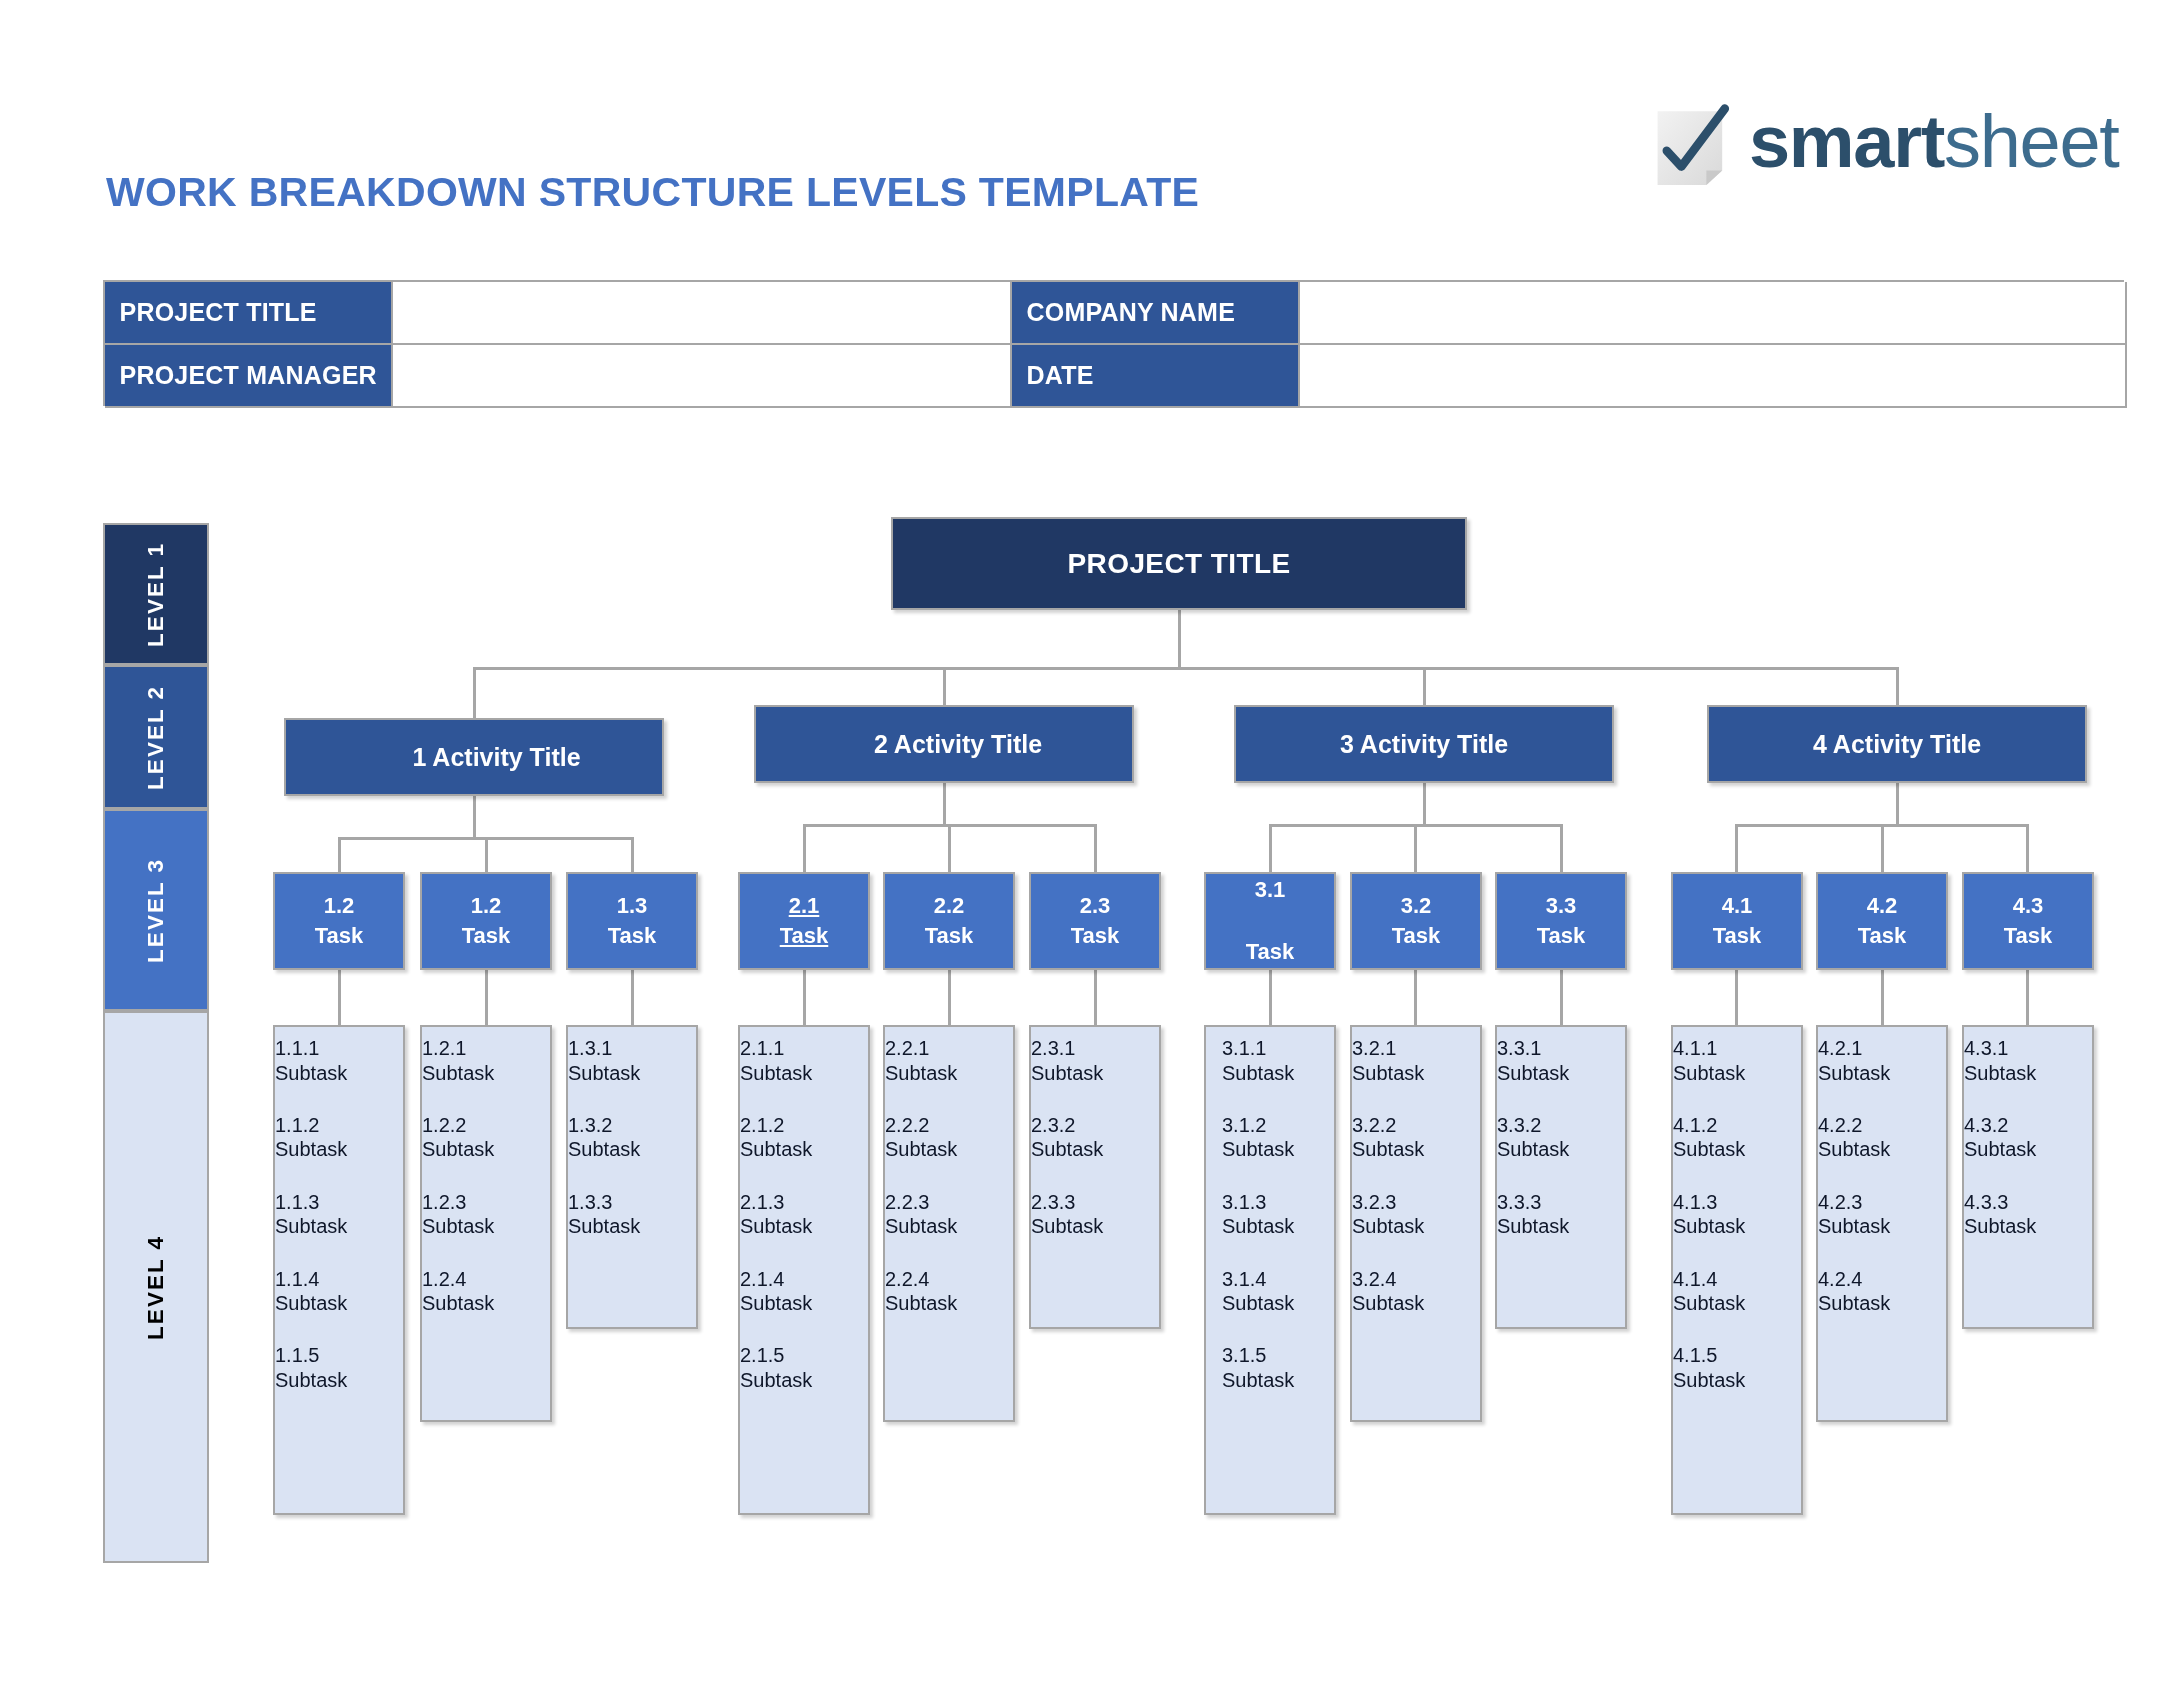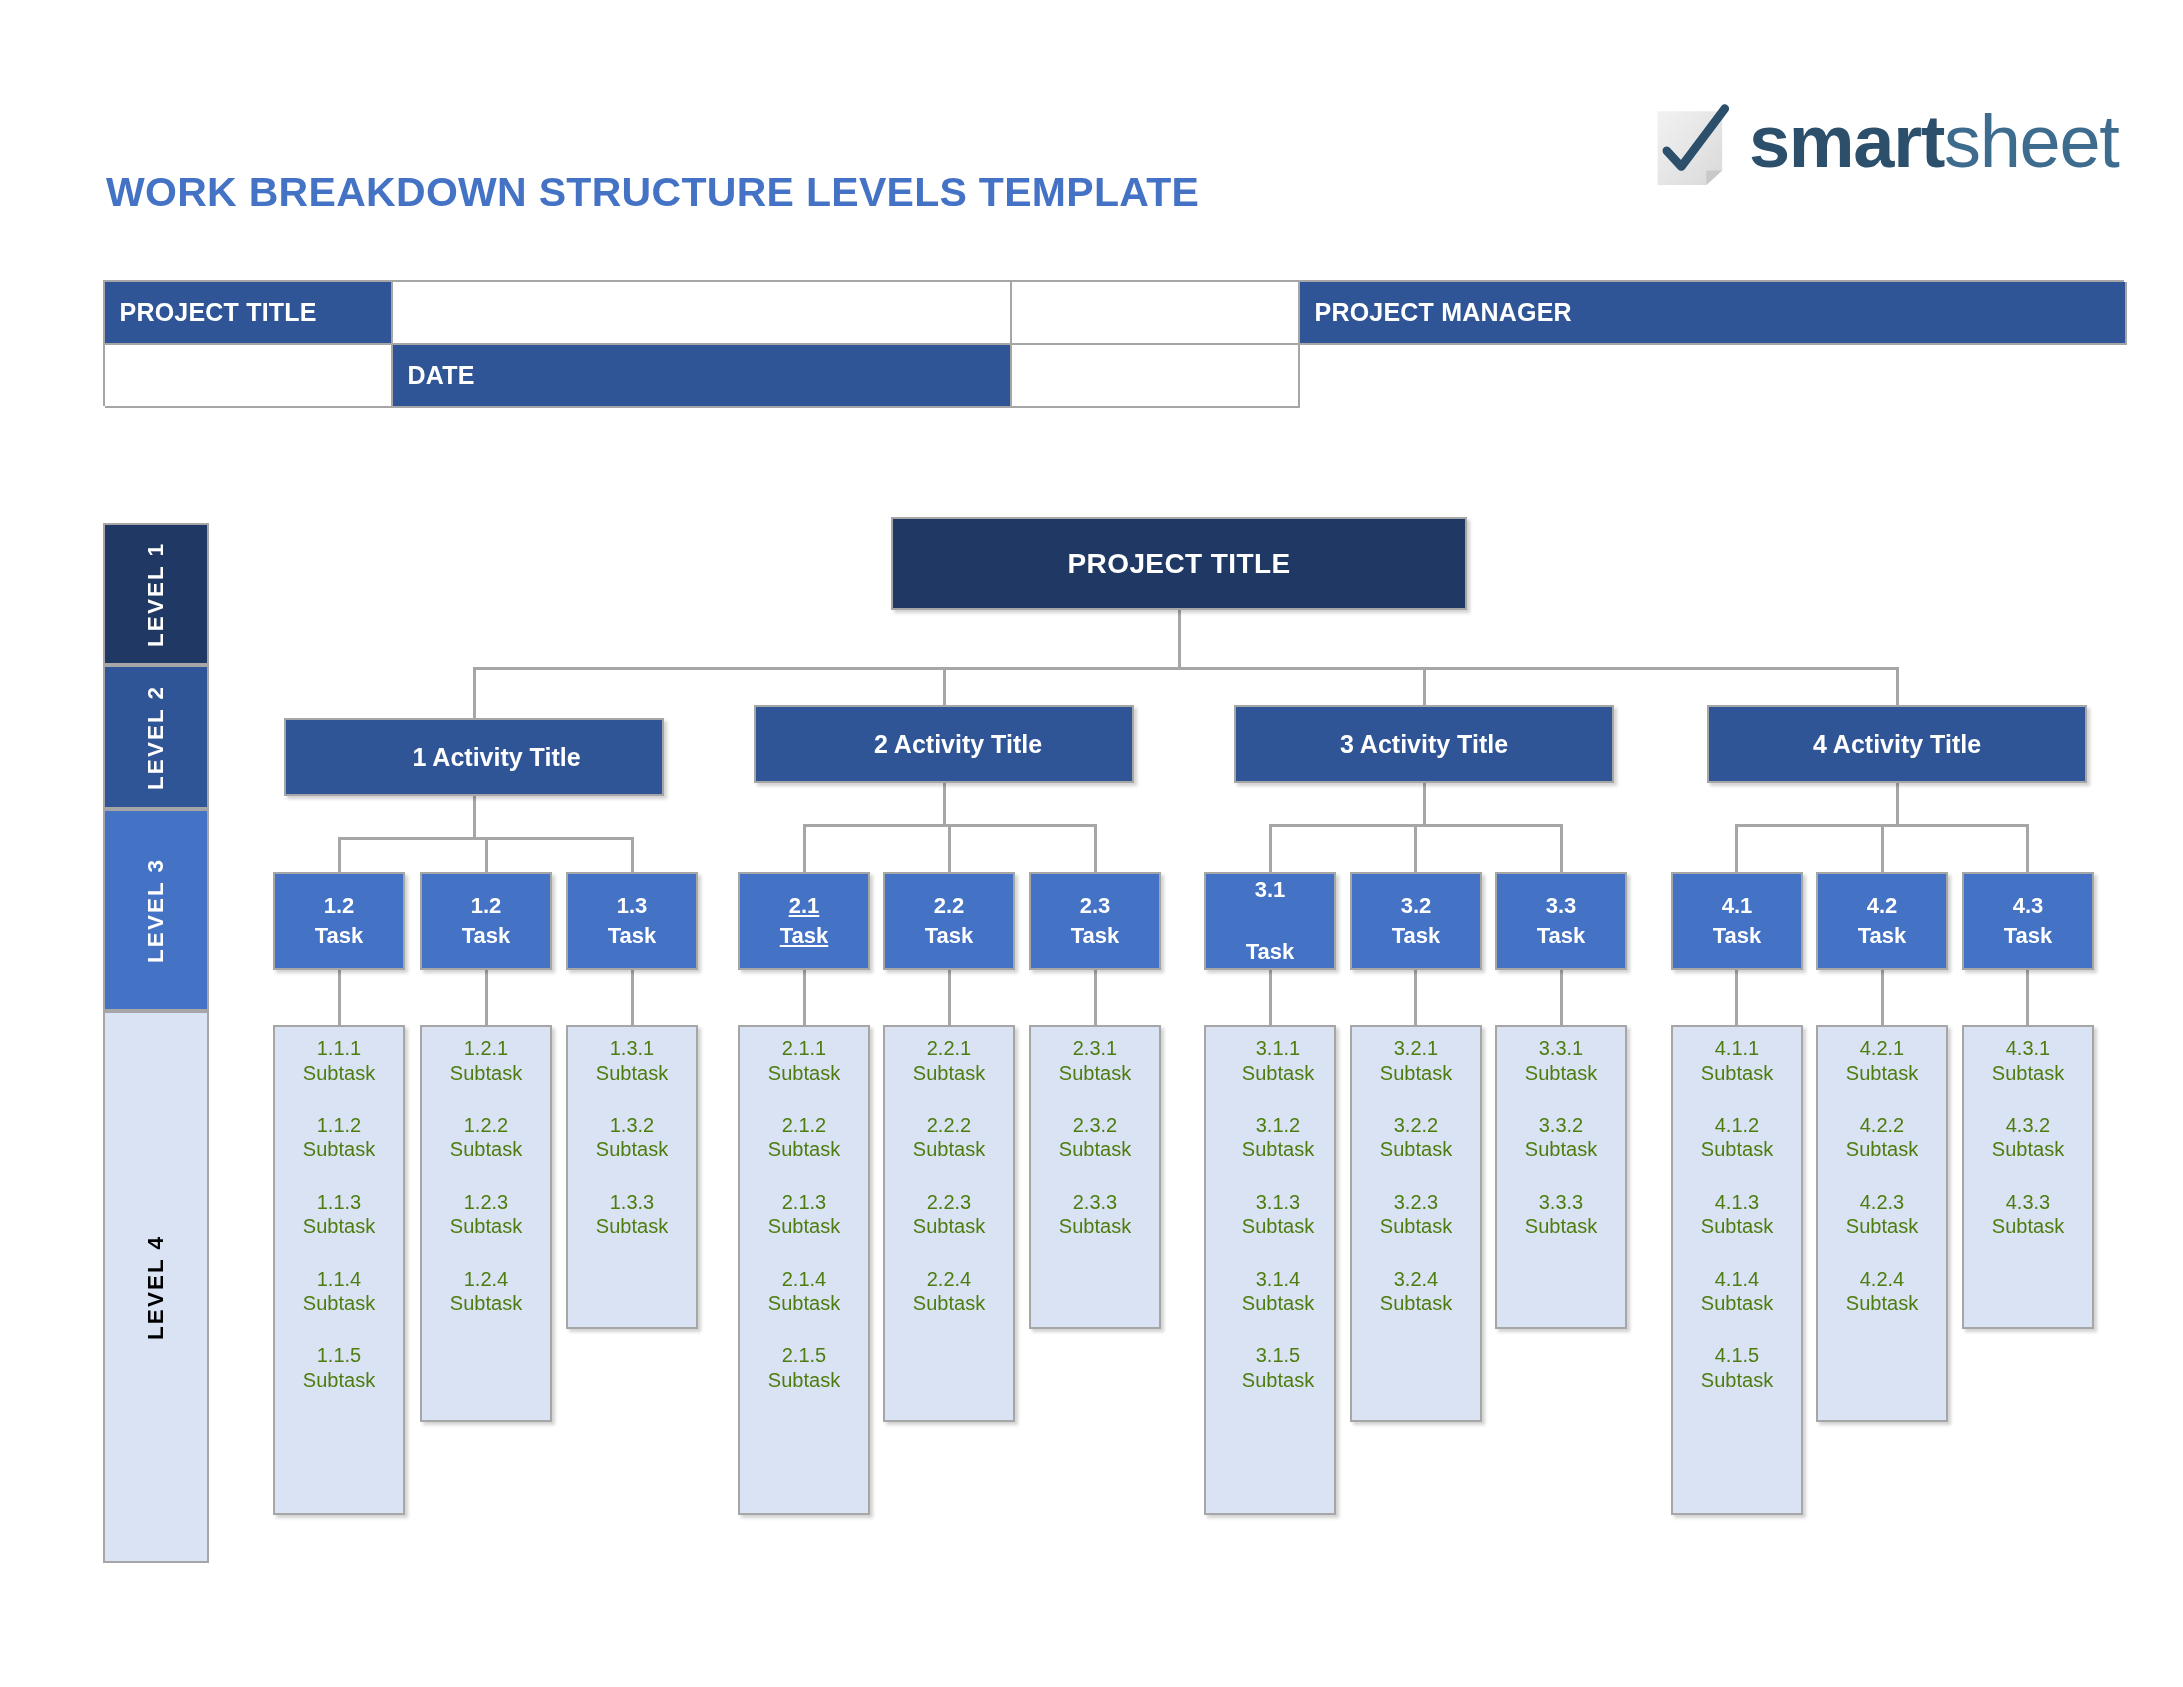--- a/index.html
+++ b/index.html
@@ -161,24 +161,24 @@
     position: absolute;
     width: 132px;
     background: #DAE3F3;
     border: 2px solid #A6A6A6;
     box-sizing: border-box;
     box-shadow: 2.6px 2.6px 3.3px rgba(0,0,0,0.18);
     top: 1025px;
     padding-top: 9.3px;
   }
   .subtask-item {
-    text-align: center;
+    text-align: left;
     font-size: 20px;
     line-height: 1.22;
-    color: #4d7c0f;
+    color: #0f172a;
     margin-bottom: 28px;
   }
 
   
   .conn {
     position: absolute;
     background: #A6A6A6;
   }
   .conn-v { width: 2.6px; }
   .conn-h { height: 3.3px; }
@@ -199,20 +199,21 @@
     <path d="M10 14 H108 V104 L84 126 H10 Z" fill="url(#pg)"></path>
     <path d="M84 126 L84 104 L108 104 Z" fill="#c9c9c9"></path>
     <path d="M24 74 L46 98 L112 10" fill="none" stroke="#2C4F6B" stroke-width="13" stroke-linecap="round" stroke-linejoin="round"></path>
   </svg>
   <div id="logo-word"><b>smart</b><span class="thin">sheet</span></div>
 </div>
 
 <div id="info-table">
   <div class="info-cell info-label">PROJECT TITLE</div>
   <div class="info-cell info-value"></div>
+  <div class="info-cell info-label">COMPANY NAME</div>
   <div class="info-cell info-value"></div>
   <div class="info-cell info-label">PROJECT MANAGER</div>
   <div class="info-cell info-value"></div>
   <div class="info-cell info-label">DATE</div>
   <div class="info-cell info-value"></div>
 </div>
 
 <div class="level-bar" id="level-bar-1">
     <span>LEVEL 1</span>
   </div>

